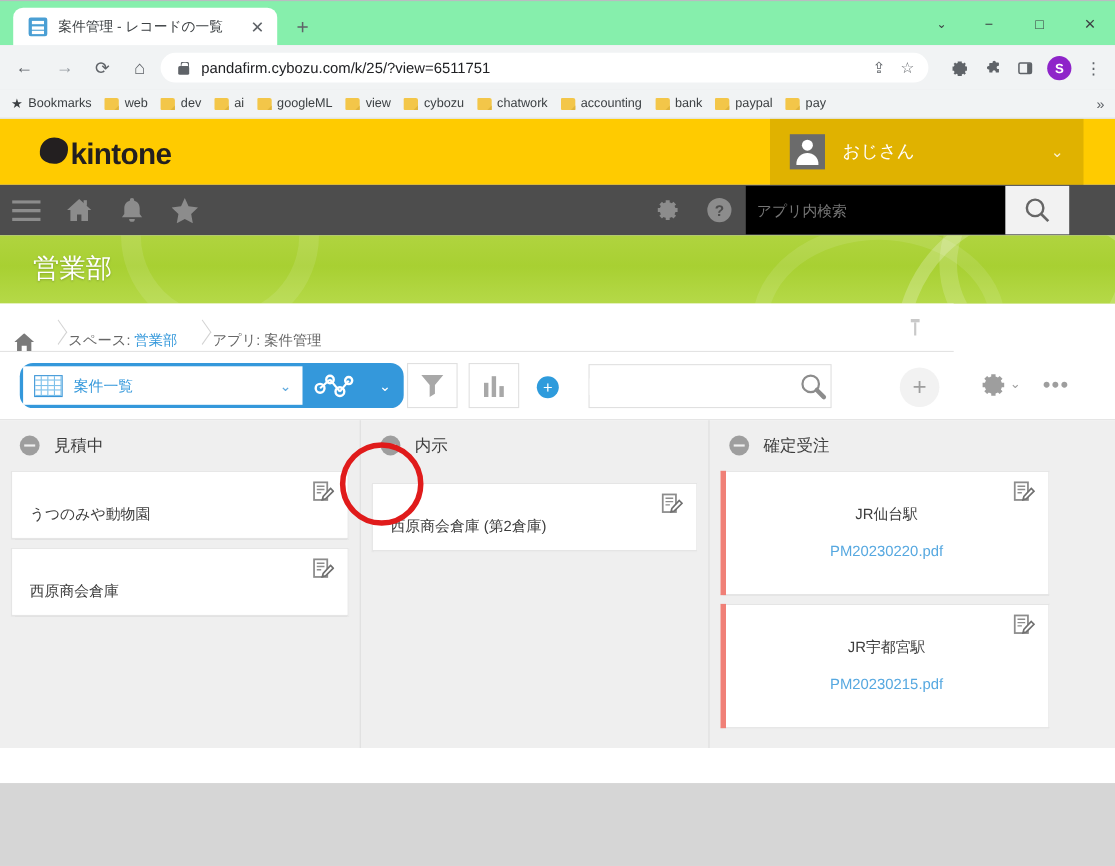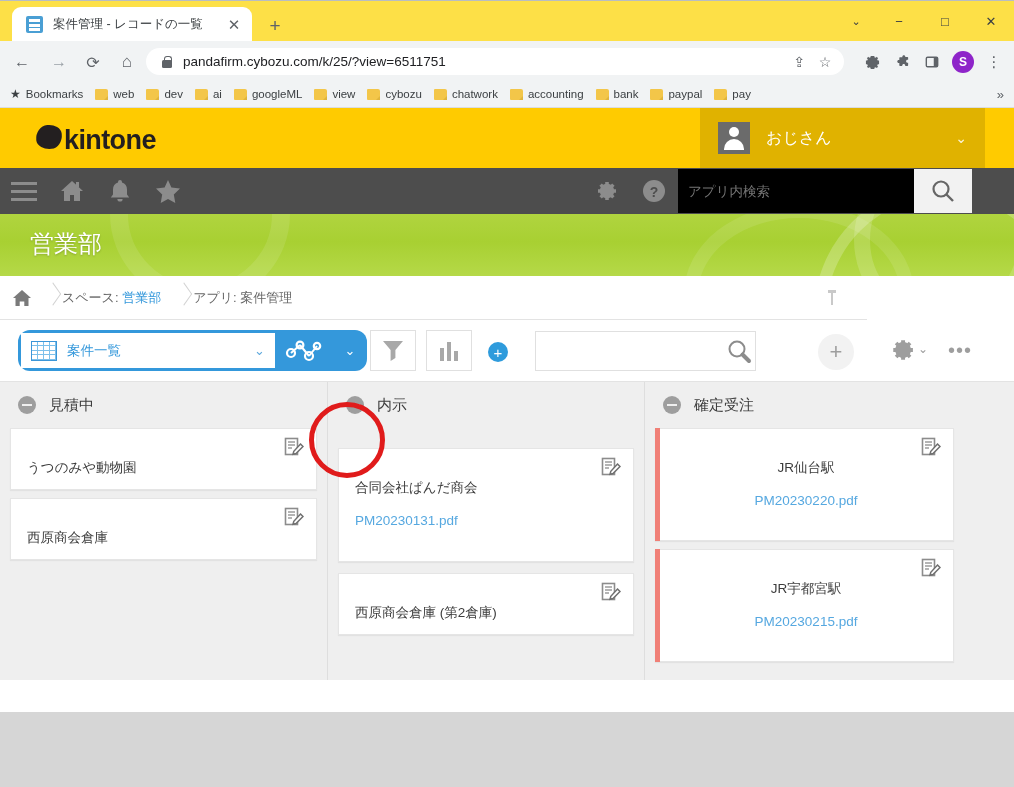--- a/index.html
+++ b/index.html
@@ -7,21 +7,21 @@
     width: 1014px; height: 787px;
     font-family: "Liberation Sans", "DejaVu Sans", sans-serif;
     background: #d6d6d6;
     overflow: hidden;
   }
   #app { position: relative; width: 1014px; height: 787px; }
 
   
   .chrome-tabstrip {
     position: absolute; left: 0; top: 0; width: 1014px; height: 41px;
-    background: #fde047;
+    background: #86efac;
     border-top: 1px solid #b9bdc1;
   }
   .tab {
     position: absolute; left: 12px; top: 6px; width: 240px; height: 35px;
     background: #ffffff; border-radius: 9px 9px 0 0;
     display: flex; align-items: center; padding: 0 8px;
   }
   .tab-favicon {
     width: 17px; height: 17px; margin-left: 6px; margin-right: 10px;
     background: #4a9fd4; border-radius: 2px; position: relative; flex: none;
@@ -130,21 +130,21 @@
   .k-banner .deco2 { position:absolute; right:100px; top:-10px; width:230px; height:180px; border-radius:50%;
      border:14px solid rgba(255,255,255,0.10); }
   .k-banner .deco3 { position:absolute; left:110px; top:-90px; width:180px; height:180px; border-radius:50%;
      border:18px solid rgba(255,255,255,0.10); }
   .k-banner .deco4 { position:absolute; right:-60px; top:-30px; width:260px; height:260px; border-radius:50%;
      border:12px solid rgba(255,255,255,0.22); }
   .k-banner .title { position:absolute; left:30px; top:14px; font-size:24px; color:#fff;
      text-shadow:0 1px 2px rgba(0,0,0,.22); }
 
   .k-crumbs { position:relative; width:867px; height:44px; background:#fff; border-bottom:1px solid #e3e3e3;
-     display:flex; align-items:center; }
+     display:flex; align-items:flex-end; }
   .crumb-home { width:44px; display:flex; align-items:center; justify-content:center; color:#7a7a7a; }
   .crumb-sep { width:18px; height:26px; position:relative; }
   .crumb-sep::after { content:""; position:absolute; left:2px; top:2px; width:13px; height:13px;
      border-top:1px solid #d2d2d2; border-right:1px solid #d2d2d2; transform:rotate(45deg) skew(10deg,10deg); }
   .crumb { font-size:13px; color:#666; white-space:nowrap; }
   .crumb a { color:#3498db; text-decoration:none; }
   .pin-ico { position:absolute; right:28px; top:13px; color:#cfcfcf; }
 
   .k-toolbar { position:relative; width:1014px; height:62px; background:#fff; border-bottom:1px solid #e3e3e3; }
   .view-sel { position:absolute; left:18px; top:10px; height:41px; display:flex; align-items:stretch;
@@ -492,33 +492,20 @@
           </span>
           <div class="ctitle">西原商会倉庫</div>
         </div>
       </div>
 
       <div class="kcol" style="width:317px">
         <div class="kcol-head">
           <span class="minus-btn"></span>
           <span class="kcol-title">内示</span>
         </div>
-        <div class="kcard" style="height:114px;margin-top:20px">
-          <span class="note-ico">
-            <svg width="20" height="20" viewBox="0 0 20 20">
-                <rect x="1.5" y="1.5" width="12" height="16" fill="none" stroke="#8c8c8c" stroke-width="1.6"></rect>
-                <line x1="4" y1="5" x2="11" y2="5" stroke="#8c8c8c" stroke-width="1.3"></line>
-                <line x1="4" y1="8" x2="11" y2="8" stroke="#8c8c8c" stroke-width="1.3"></line>
-                <line x1="4" y1="11" x2="8" y2="11" stroke="#8c8c8c" stroke-width="1.3"></line>
-                <path d="M16.5 7 19 9.5 12 16.5l-3 .8.8-3z" fill="#fff" stroke="#6f6f6f" stroke-width="1.5"></path>
-              </svg>
-          </span>
-          <div class="ctitle">合同会社ぱんだ商会</div>
-          <div class="cfile">PM20230131.pdf</div>
-        </div>
         <div class="kcard" style="height:62px;margin-top:11px">
           <span class="note-ico">
             <svg width="20" height="20" viewBox="0 0 20 20">
                 <rect x="1.5" y="1.5" width="12" height="16" fill="none" stroke="#8c8c8c" stroke-width="1.6"></rect>
                 <line x1="4" y1="5" x2="11" y2="5" stroke="#8c8c8c" stroke-width="1.3"></line>
                 <line x1="4" y1="8" x2="11" y2="8" stroke="#8c8c8c" stroke-width="1.3"></line>
                 <line x1="4" y1="11" x2="8" y2="11" stroke="#8c8c8c" stroke-width="1.3"></line>
                 <path d="M16.5 7 19 9.5 12 16.5l-3 .8.8-3z" fill="#fff" stroke="#6f6f6f" stroke-width="1.5"></path>
               </svg>
           </span>

